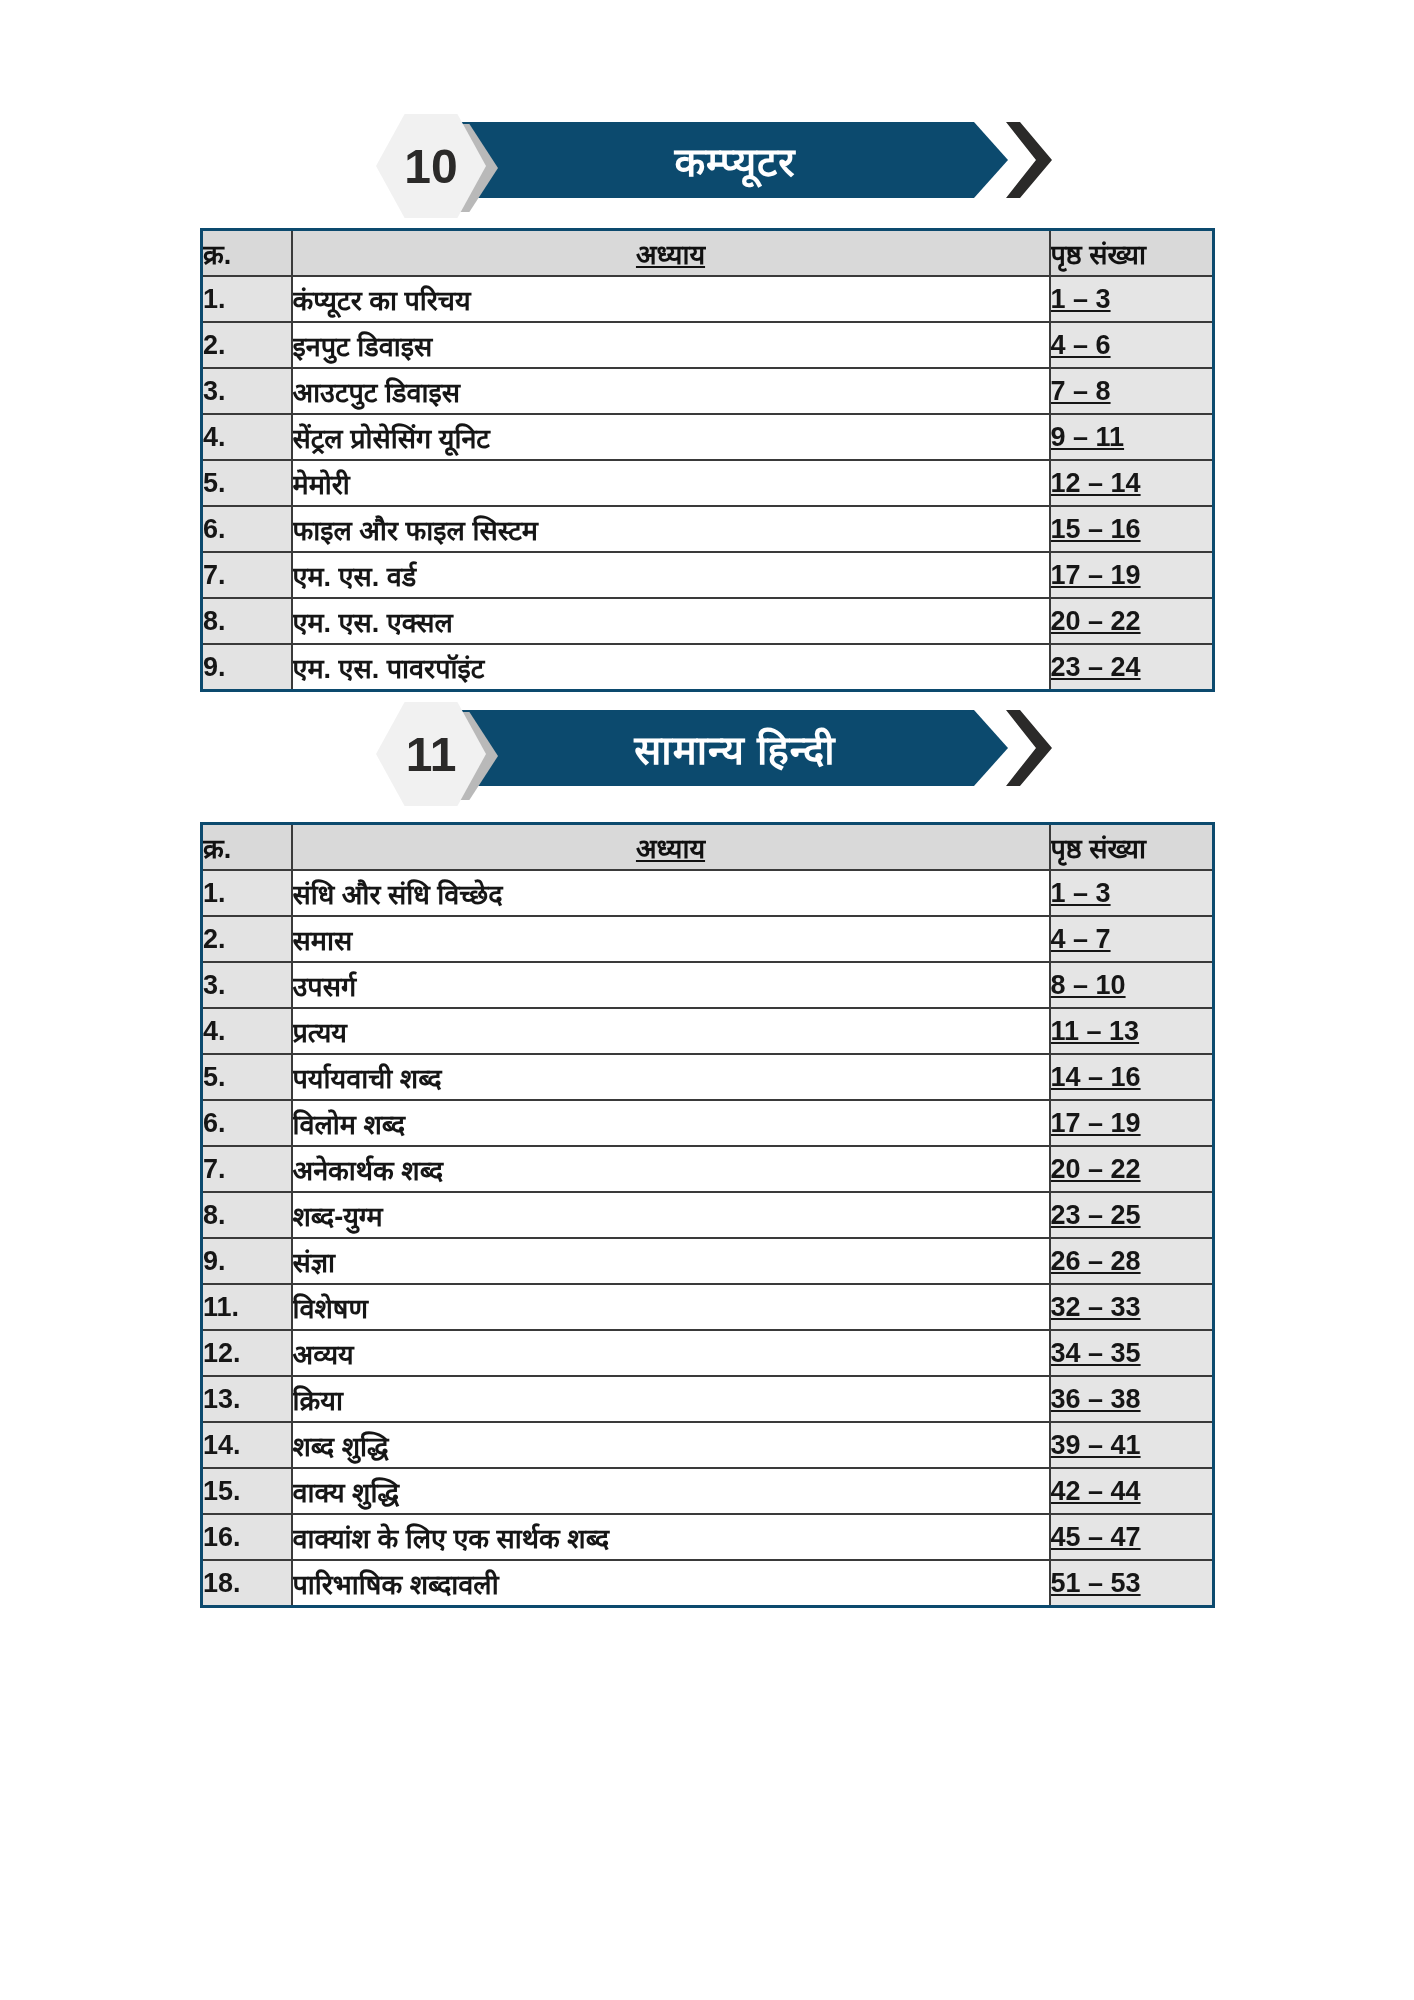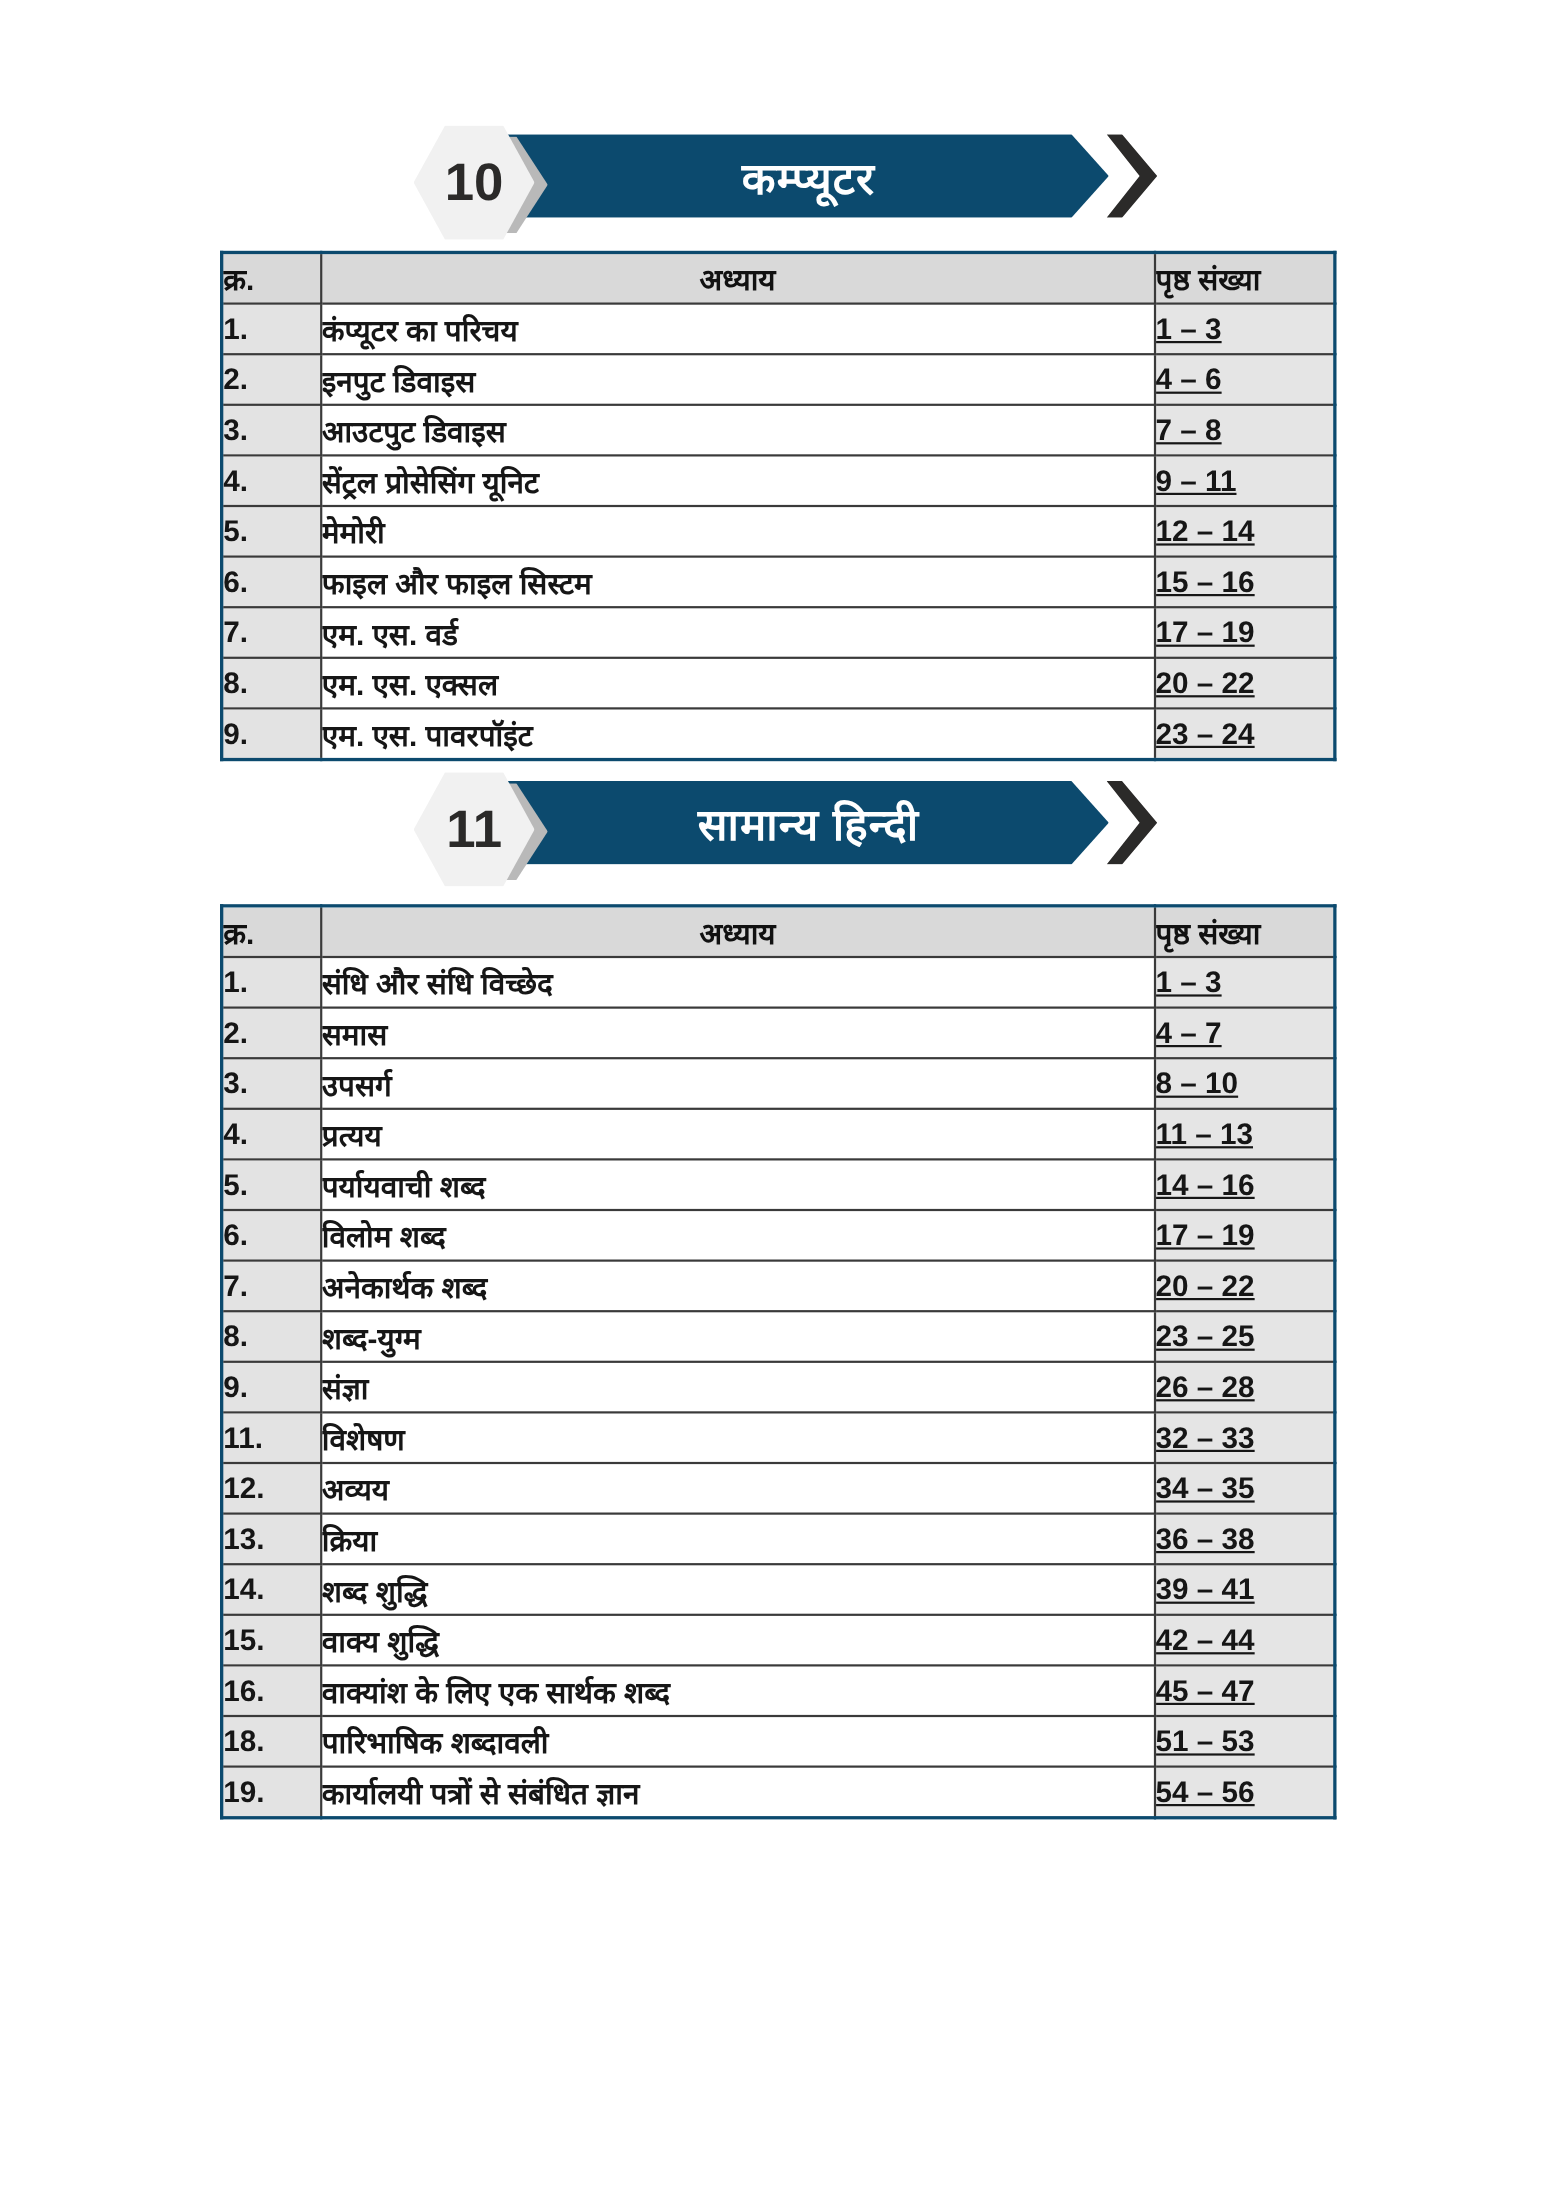--- a/index.html
+++ b/index.html
@@ -58,21 +58,21 @@
     height:44px;
     font-weight:700;
     font-size:27px;
     vertical-align:middle;
     padding:0;
     overflow:hidden;
     white-space:nowrap;
   }
   table.toc th{background:#d9d9d9;color:#111111;}
   th.c1{text-align:left;padding-left:16px;}
-  th.c2{text-align:center;}
+  th.c2{text-align:center;text-decoration:underline;}
   th.c3{text-align:left;font-size:25px;}
   td.c1{background:#e3e3e3;text-align:left;padding-left:18px;}
   td.c2{background:#ffffff;text-align:left;padding-left:26px;font-size:28px;}
   td.c3{background:#e5e5e5;text-align:left;text-decoration:underline;}
   .colw1{width:90px;}
   .colw2{width:758px;}
   .colw3{width:164px;}
 </style>
 </head>
 <body>
@@ -250,21 +250,16 @@
         <tr>
           <td class="c1">16.</td>
           <td class="c2">वाक्यांश के लिए एक सार्थक शब्द</td>
           <td class="c3">45 – 47</td>
         </tr>
         <tr>
           <td class="c1">18.</td>
           <td class="c2">पारिभाषिक शब्दावली</td>
           <td class="c3">51 – 53</td>
         </tr>
-        <tr>
-          <td class="c1">19.</td>
-          <td class="c2">कार्यालयी पत्रों से संबंधित ज्ञान</td>
-          <td class="c3">54 – 56</td>
-        </tr>
       </tbody>
   </table>
 
 </div>
 
 </body></html>

